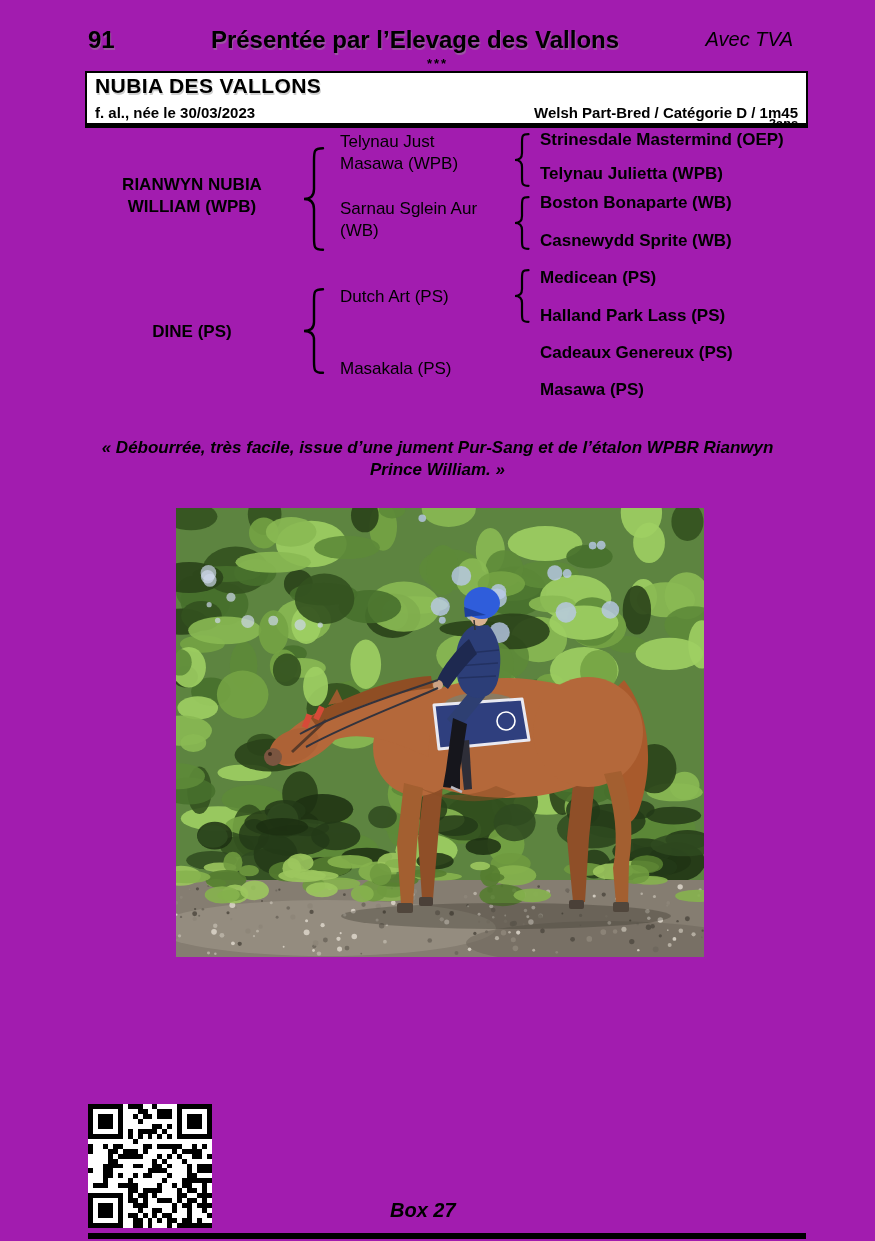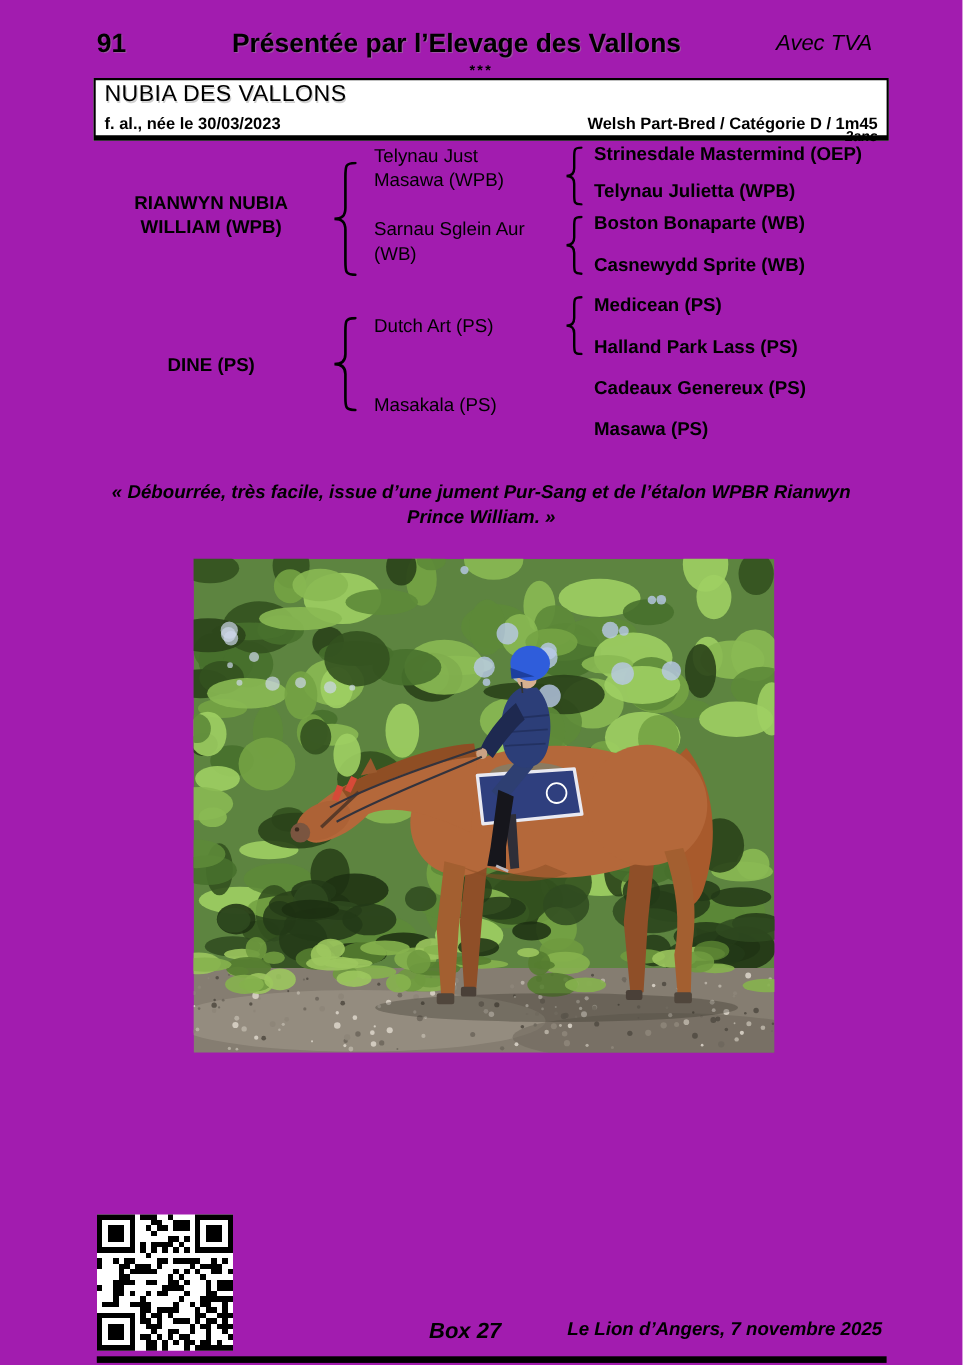--- a/index.html
+++ b/index.html
@@ -9,21 +9,21 @@
   .shadowed{text-shadow:1px 1.5px 0 rgba(150,150,150,.45);}
 
   
   .pagenum{left:88px;top:26px;font-size:24px;font-weight:bold;}
   .presented{left:150px;top:26px;width:530px;text-align:center;font-size:24px;font-weight:bold;}
   .tva{right:82px;top:28px;font-size:20px;font-style:italic;}
   .stars{left:0;top:56px;width:875px;text-align:center;font-size:13px;font-weight:bold;letter-spacing:2px;}
 
   
   .hbox{left:85px;top:71px;width:719px;height:50px;border:2px solid #000;border-bottom:5px solid #000;background:#fff;}
-  .hname{position:absolute;left:8px;top:1px;font-size:21px;font-weight:normal;letter-spacing:.4px;}
+  .hname{position:absolute;left:8px;top:1px;font-size:21px;font-weight:bold;letter-spacing:.4px;}
   .hage{position:absolute;right:8px;top:3px;font-size:13px;font-style:italic;font-weight:bold;margin-top:40px;}
   .hbirth{position:absolute;left:8px;bottom:2px;font-size:15px;font-weight:bold;}
   .hbreed{position:absolute;right:8px;bottom:2px;font-size:15px;font-weight:bold;}
 
   
   .gen1{width:200px;text-align:center;font-weight:bold;font-size:17px;line-height:22px;}
   .gen2{width:158px;font-size:17px;line-height:22px;}
   .gen3{font-size:17px;line-height:19px;white-space:nowrap;font-weight:bold;}
   .brace{position:absolute;}
   .brace svg{display:block;}
@@ -886,16 +886,15 @@
         <rect x="19" y="24" width="1" height="1" fill="#000"></rect>
         <rect x="20" y="24" width="1" height="1" fill="#000"></rect>
         <rect x="21" y="24" width="1" height="1" fill="#000"></rect>
         <rect x="22" y="24" width="1" height="1" fill="#000"></rect>
         <rect x="23" y="24" width="1" height="1" fill="#000"></rect>
         <rect x="24" y="24" width="1" height="1" fill="#000"></rect>
       </svg>
   </div>
 
   <div class="abs footer-box">Box 27</div>
-  <div class="abs footer-event">Le Lion d’Angers, 7 novembre 2025</div>
   <div class="abs bottom-rule"></div>
 
 </div>
 
 </body></html>

